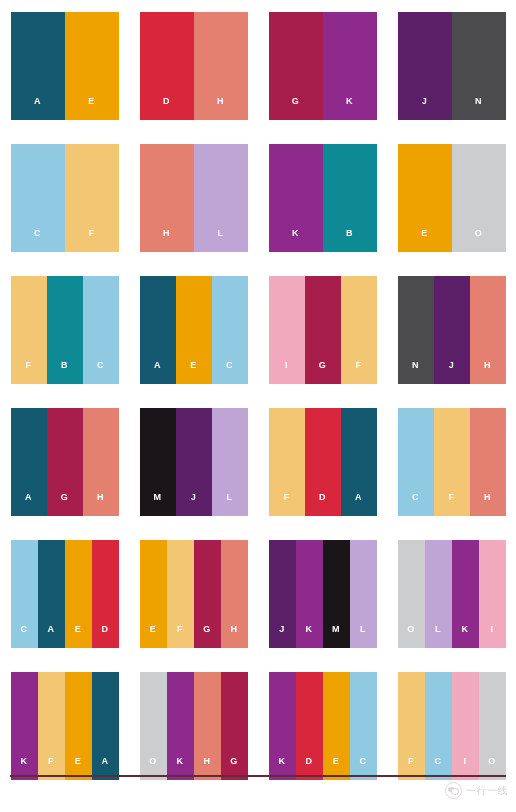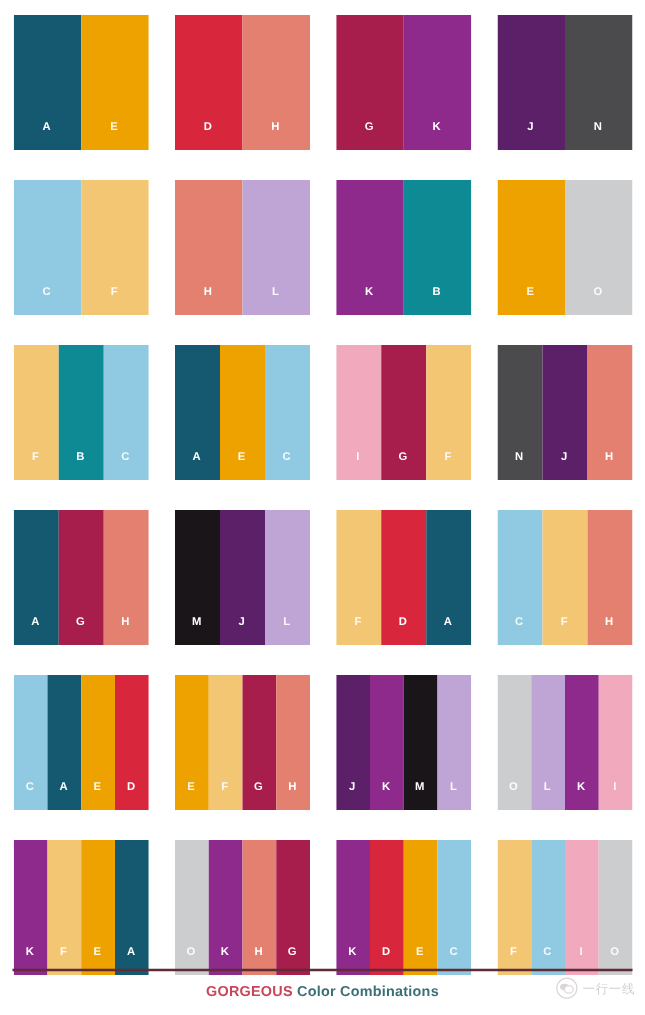--- a/index.html
+++ b/index.html
@@ -449,20 +449,17 @@
         </div>
         <div class="band" style="background: rgb(204, 205, 207);">
           <span class="band-label" style="color: rgba(255, 255, 255, 0.92);">O</span>
         </div>
       </div>
     </div>
   </div>
 
 <div id="footer">
   <div id="footer-rule"></div>
-  <div id="footer-title">
-    <span id="title-gorgeous">GORGEOUS</span><span id="title-rest"> Color Combinations</span>
-  </div>
   <div id="watermark">
     <span id="wm-icon"></span>
     <span id="wm-text">一行一线</span>
   </div>
 </div>
 
 </body></html>

